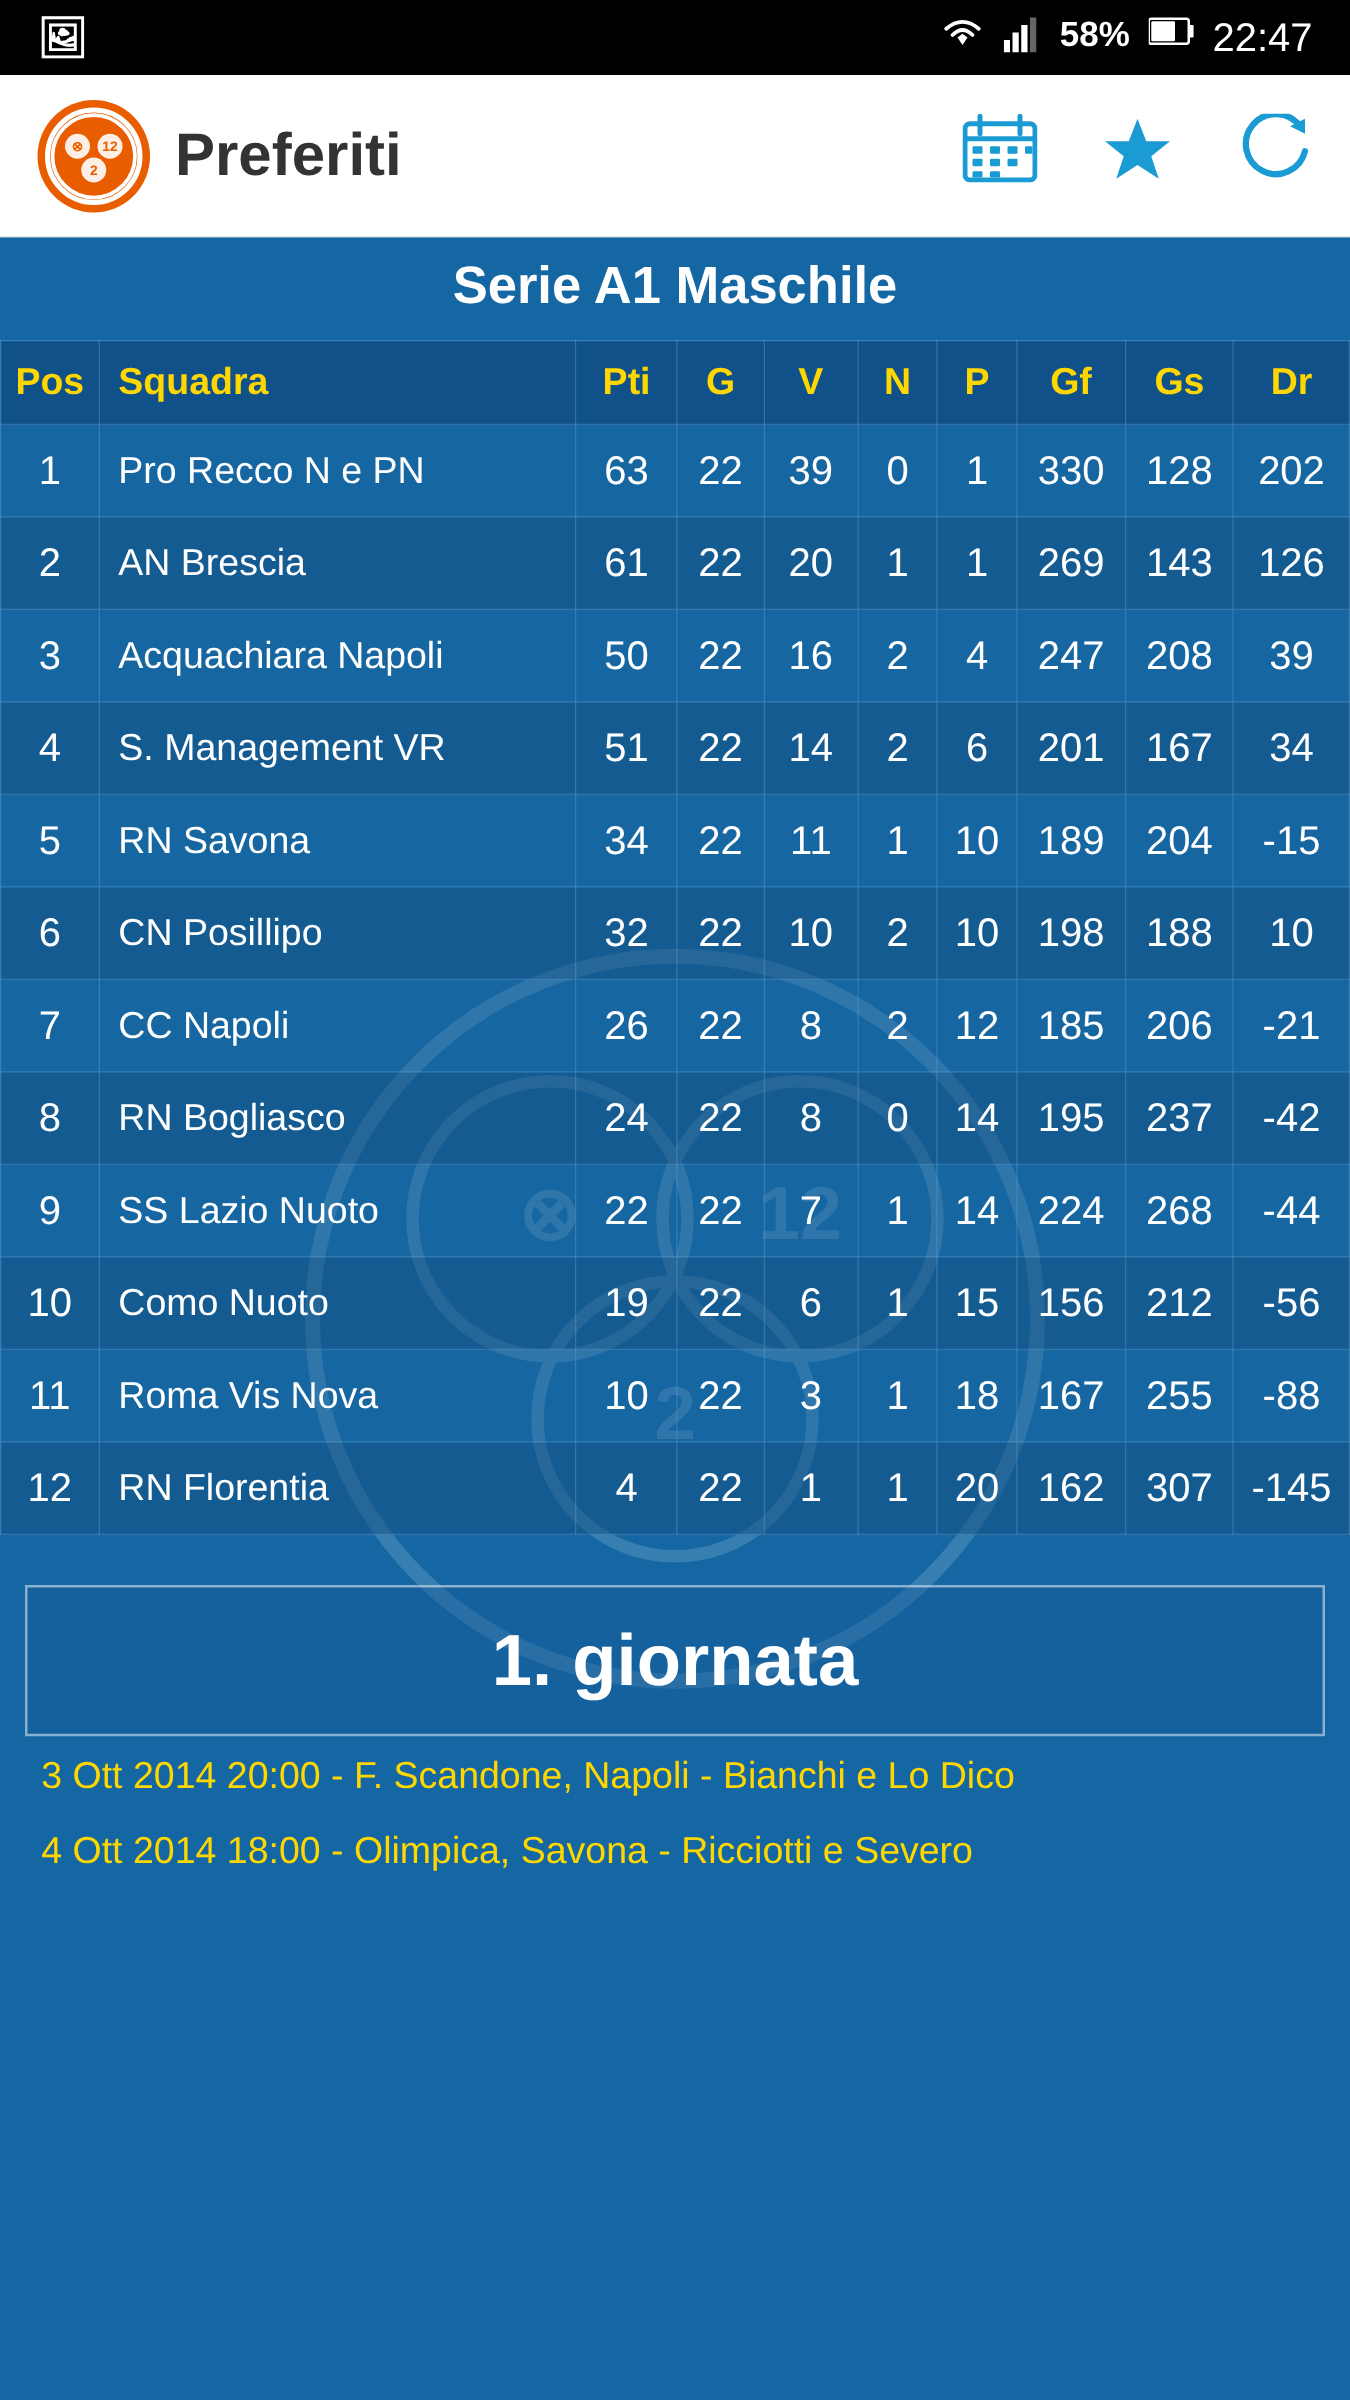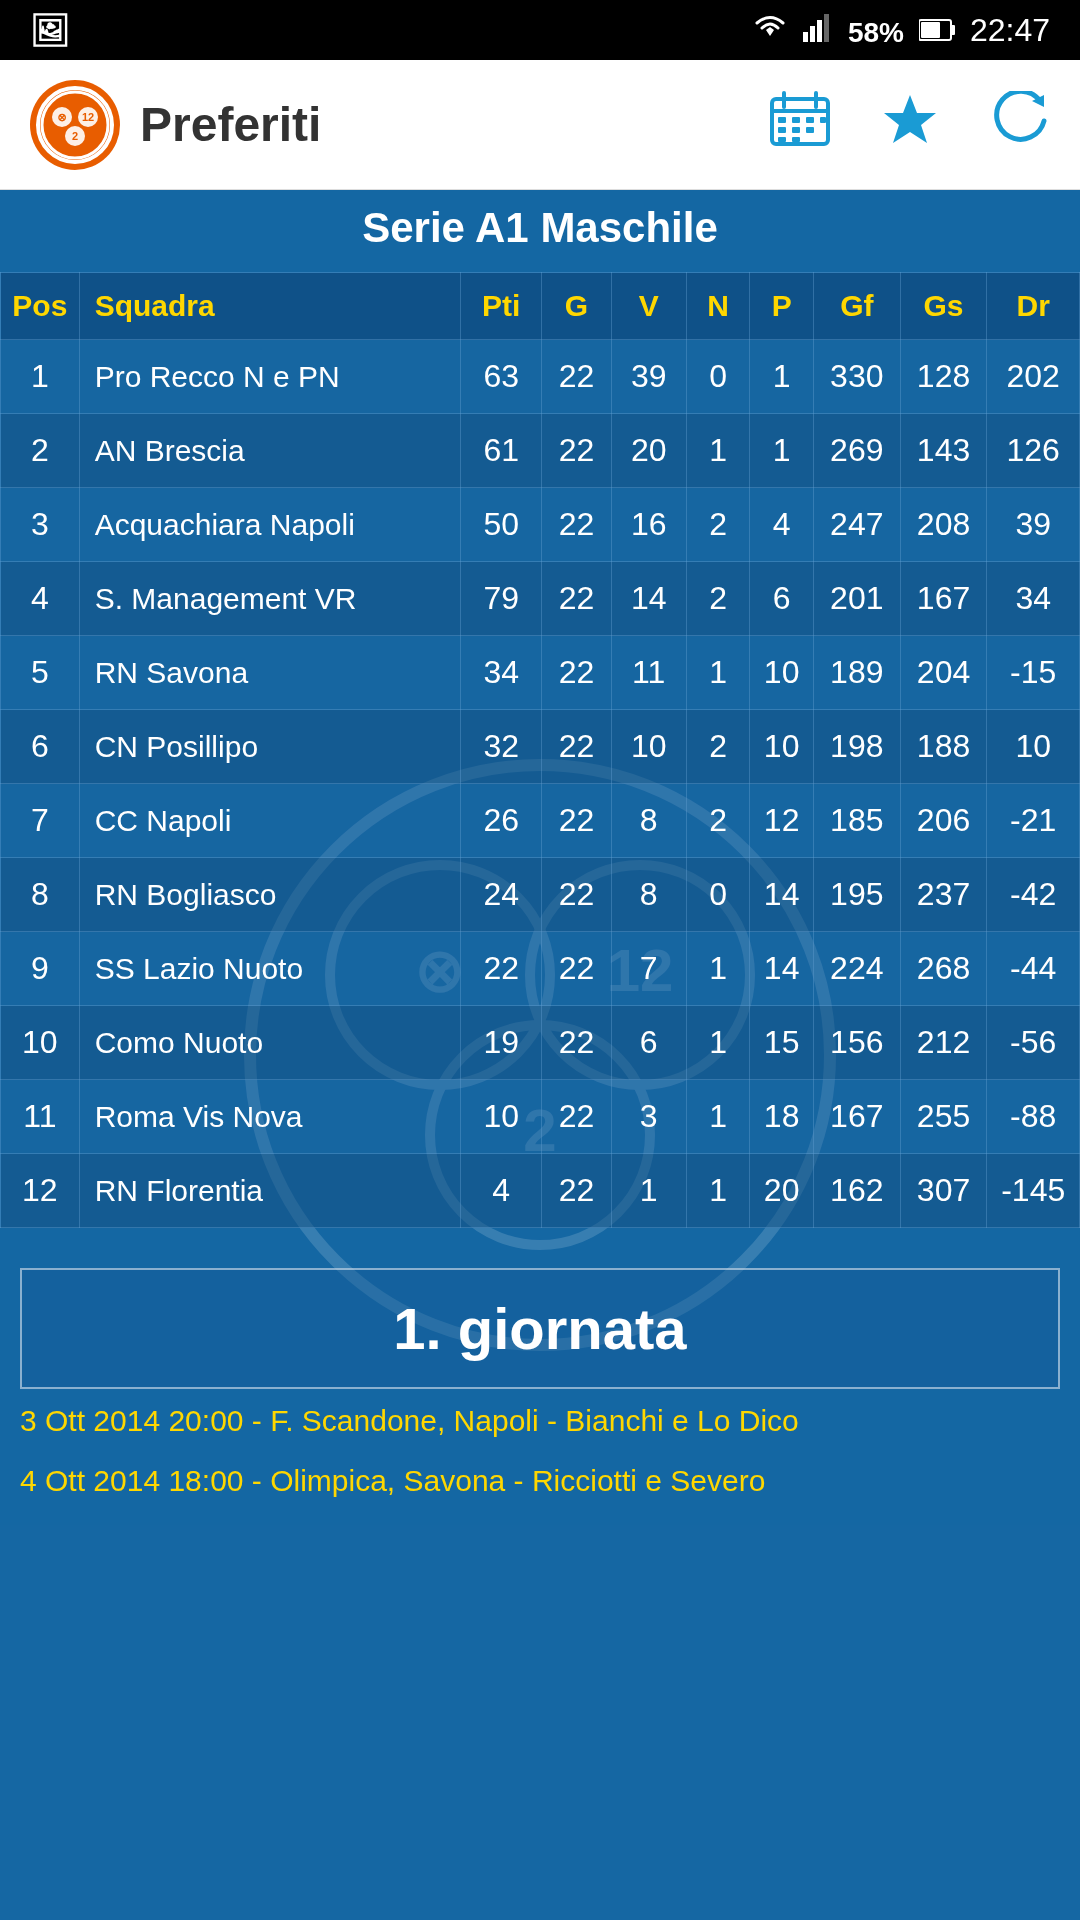--- a/index.html
+++ b/index.html
@@ -27,21 +27,21 @@
       font-weight: bold;
     }
 
     .status-bar .left-icon {
       margin-right: auto;
       font-size: 32px;
     }
 
     .status-icons {
       display: flex;
-      align-items: flex-end;
+      align-items: flex-start;
       gap: 15px;
     }
 
     
     .toolbar {
       background: #fff;
       height: 130px;
       display: flex;
       align-items: center;
       padding: 0 30px;
@@ -188,20 +188,21 @@
     }
 
     .giornata-title {
       color: #fff;
       font-size: 58px;
       font-weight: bold;
     }
 
     .match-entry {
       padding: 15px 20px 5px;
+      margin-left: 13px;
     }
 
     .match-date-line {
       color: #ffd700;
       font-size: 30px;
       margin-bottom: 6px;
     }
 
     .match-teams-line {
       color: #fff;
@@ -354,21 +355,21 @@
       <td>16</td>
       <td>2</td>
       <td>4</td>
       <td>247</td>
       <td>208</td>
       <td>39</td>
     </tr>
         <tr>
       <td class="pos-col">4</td>
       <td class="team-col">S. Management VR</td>
-      <td>79</td>
+      <td>51</td>
       <td>22</td>
       <td>14</td>
       <td>2</td>
       <td>6</td>
       <td>201</td>
       <td>167</td>
       <td>34</td>
     </tr>
         <tr>
       <td class="pos-col">5</td>

